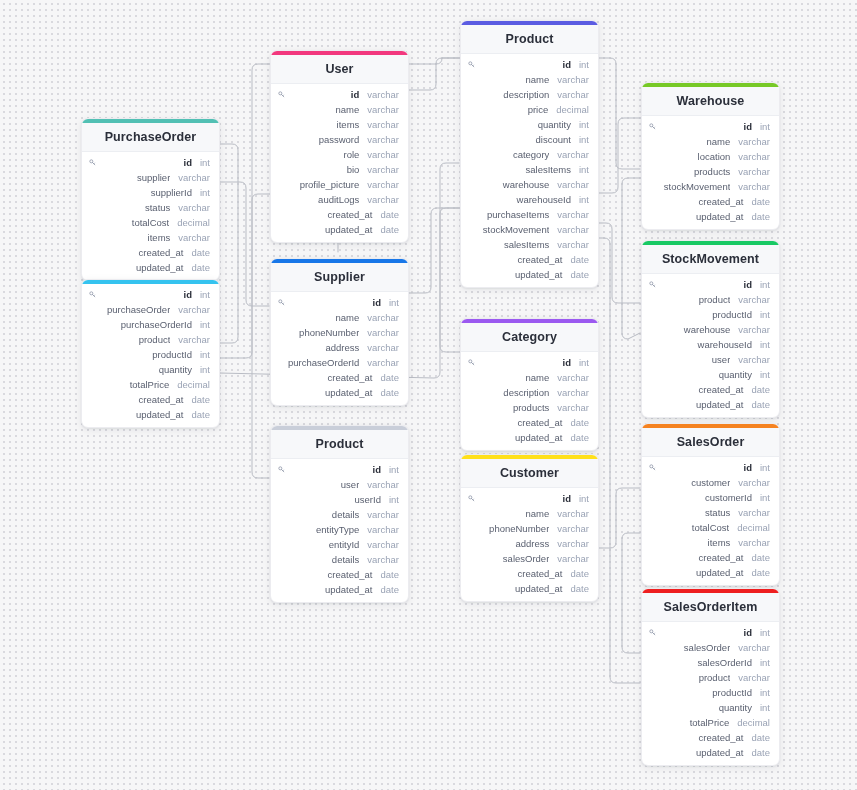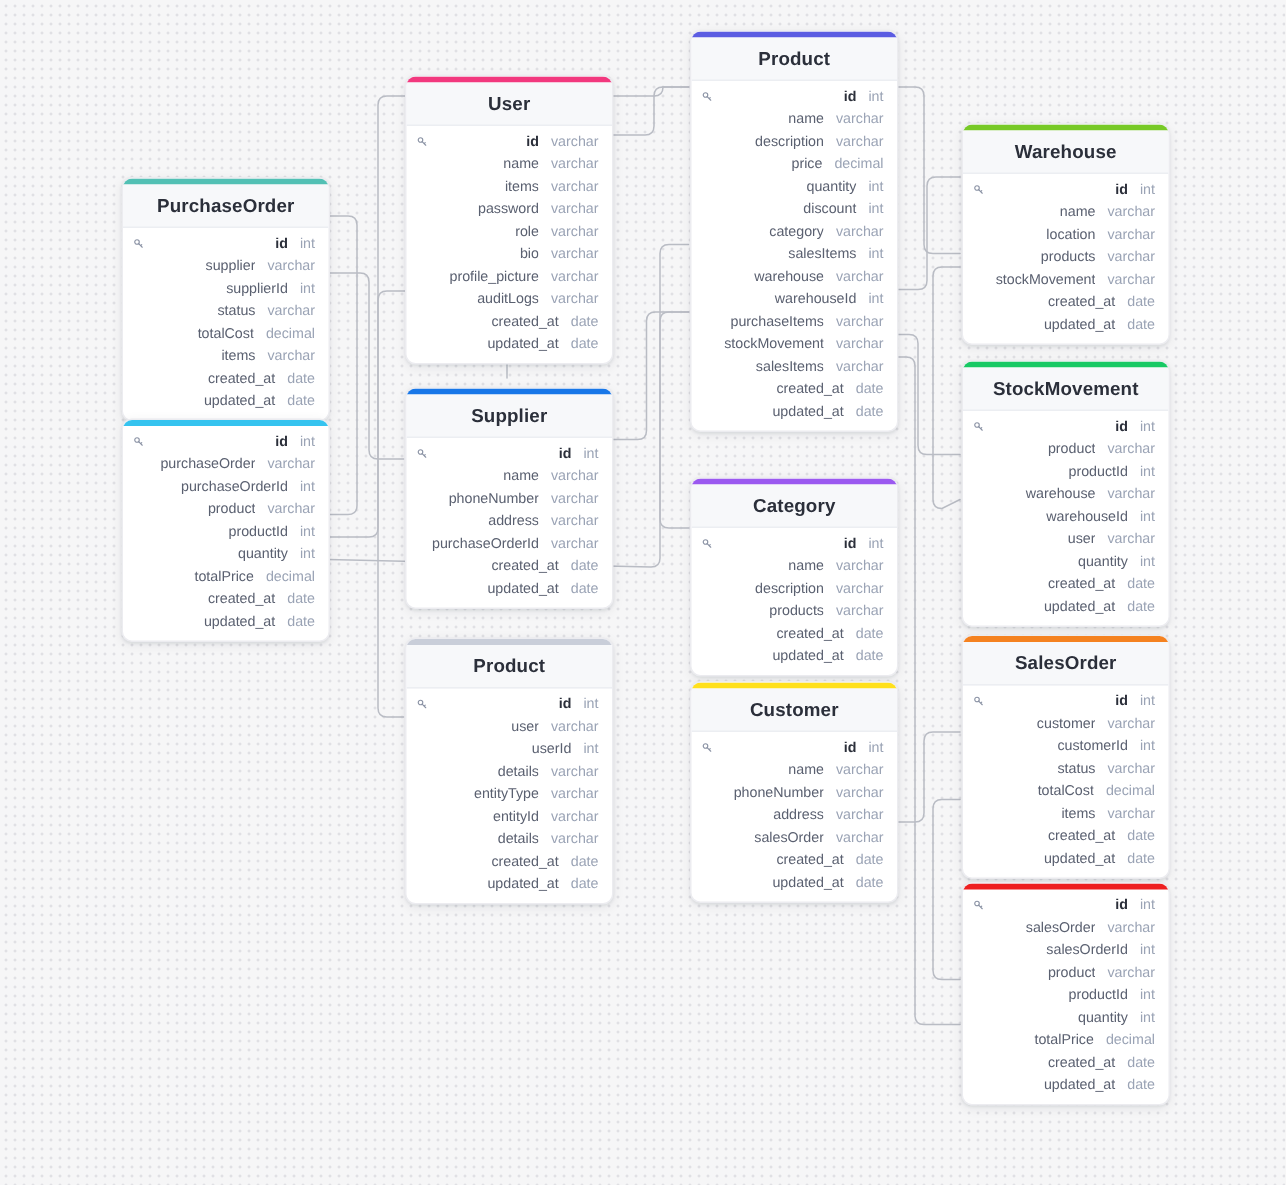--- a/index.html
+++ b/index.html
@@ -701,20 +701,21 @@
           </div>
           <div class="field-row">
             <span class="key-slot"></span>
             <span class="field-name">updated_at</span>
             <span class="field-type">date</span>
           </div>
         </div>
       </div>
       <div class="table-card" style="left: 641px; top: 588px; width: 137px;">
         <div class="accent-bar" style="background: rgb(238, 31, 32);"></div>
+        <div class="table-title">SalesOrderItem</div>
         <div class="fields">
           <div class="field-row pk">
             <span class="key-slot">
               <svg class="key-icon" width="7" height="7" viewBox="0 0 12 12" aria-hidden="true">
                 <circle cx="4" cy="4" r="2.6" fill="none" stroke="#8b93a5" stroke-width="1.3"></circle>
                 <path d="M5.9 5.9 L10 10 M8.2 8.2 L9.4 7" stroke="#8b93a5" stroke-width="1.3" stroke-linecap="round" fill="none"></path>
               </svg>
             </span>
             <span class="field-name">id</span>
             <span class="field-type">int</span>

